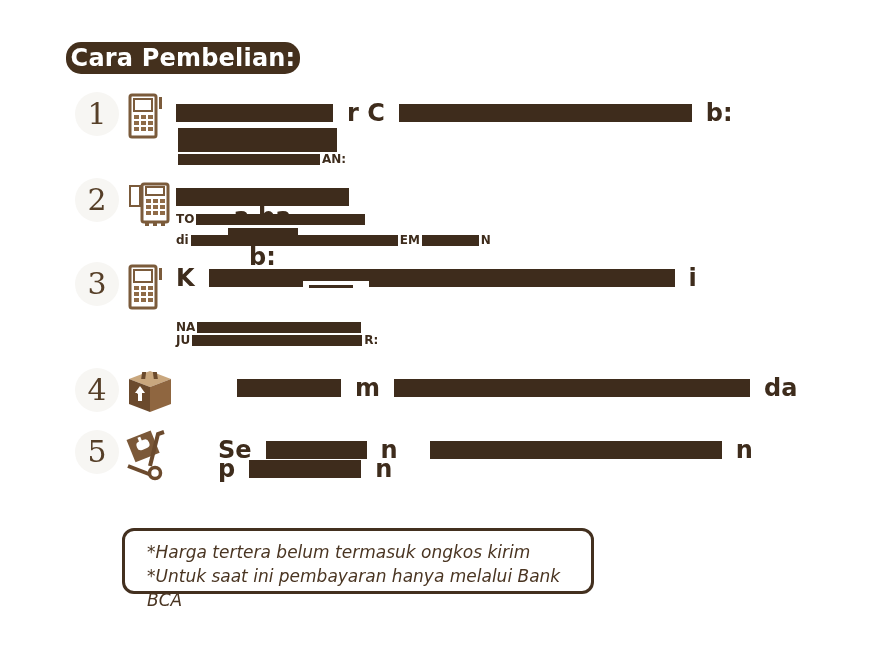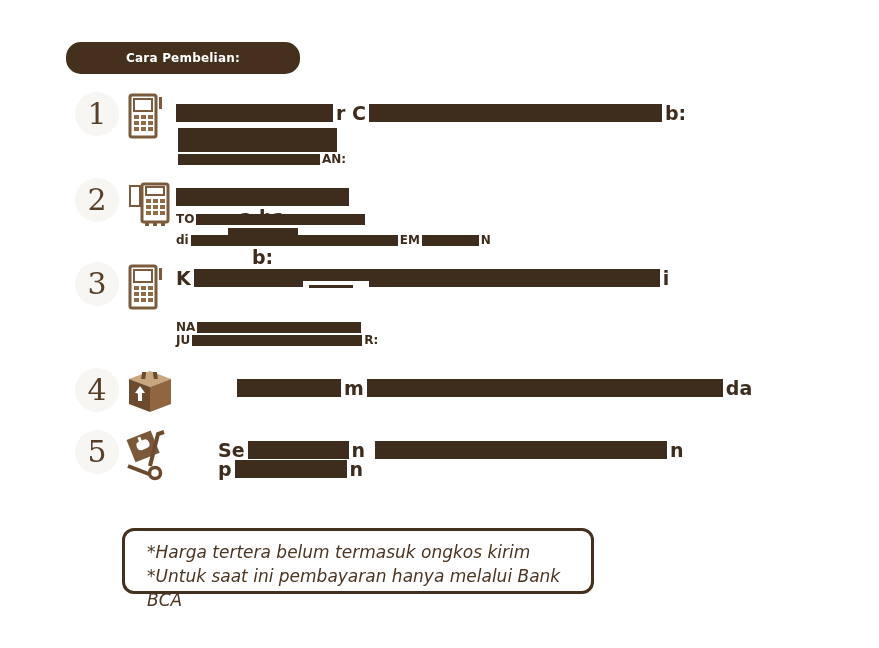--- a/index.html
+++ b/index.html
@@ -5,34 +5,34 @@
   html,body{margin:0;padding:0;background:#ffffff;}
   .canvas{
     position:relative;width:879px;height:648px;background:#ffffff;
     font-family:"DejaVu Sans","Liberation Sans",sans-serif;overflow:hidden;
   }
   
   .pill{
     position:absolute;left:66px;top:42px;width:234px;height:32px;
     background:#44301D;border-radius:15px;color:#ffffff;
     display:flex;align-items:center;justify-content:center;
-    font-size:12px;font-weight:600;letter-spacing:.2px;
+    font-size:24px;font-weight:600;letter-spacing:.2px;
   }
   
   .numcircle{
     position:absolute;left:75px;width:44px;height:44px;border-radius:50%;
     background:#F7F6F3;display:flex;align-items:center;justify-content:center;
     color:#563F28;font-family:"DejaVu Serif","Liberation Serif",serif;
     font-size:30px;line-height:1;
   }
   .icon{position:absolute;}
   
   .hline{
-    position:absolute;display:flex;align-items:center;column-gap:3px;
-    color:#3E2C1C;font-weight:bold;font-size:19px;line-height:22px;white-space:pre;
+    position:absolute;display:flex;align-items:center;column-gap:14px;
+    color:#3E2C1C;font-weight:bold;font-size:24px;line-height:22px;white-space:pre;
   }
   .subline{
     position:absolute;display:flex;align-items:center;column-gap:2px;
     color:#3E2C1C;font-weight:bold;font-size:12px;line-height:13px;white-space:pre;
   }
   .rd{display:inline-block;background:#3E2C1C;height:18px;}
   .rds{display:inline-block;background:#3E2C1C;height:11px;}
   .rdbig{position:absolute;background:#3E2C1C;}
   .dashgap{position:absolute;left:303px;top:281px;width:66px;height:10px;background:#ffffff;}
   .dashgap .bar{position:absolute;left:6px;top:4px;width:44px;height:3px;background:#3E2C1C;}

